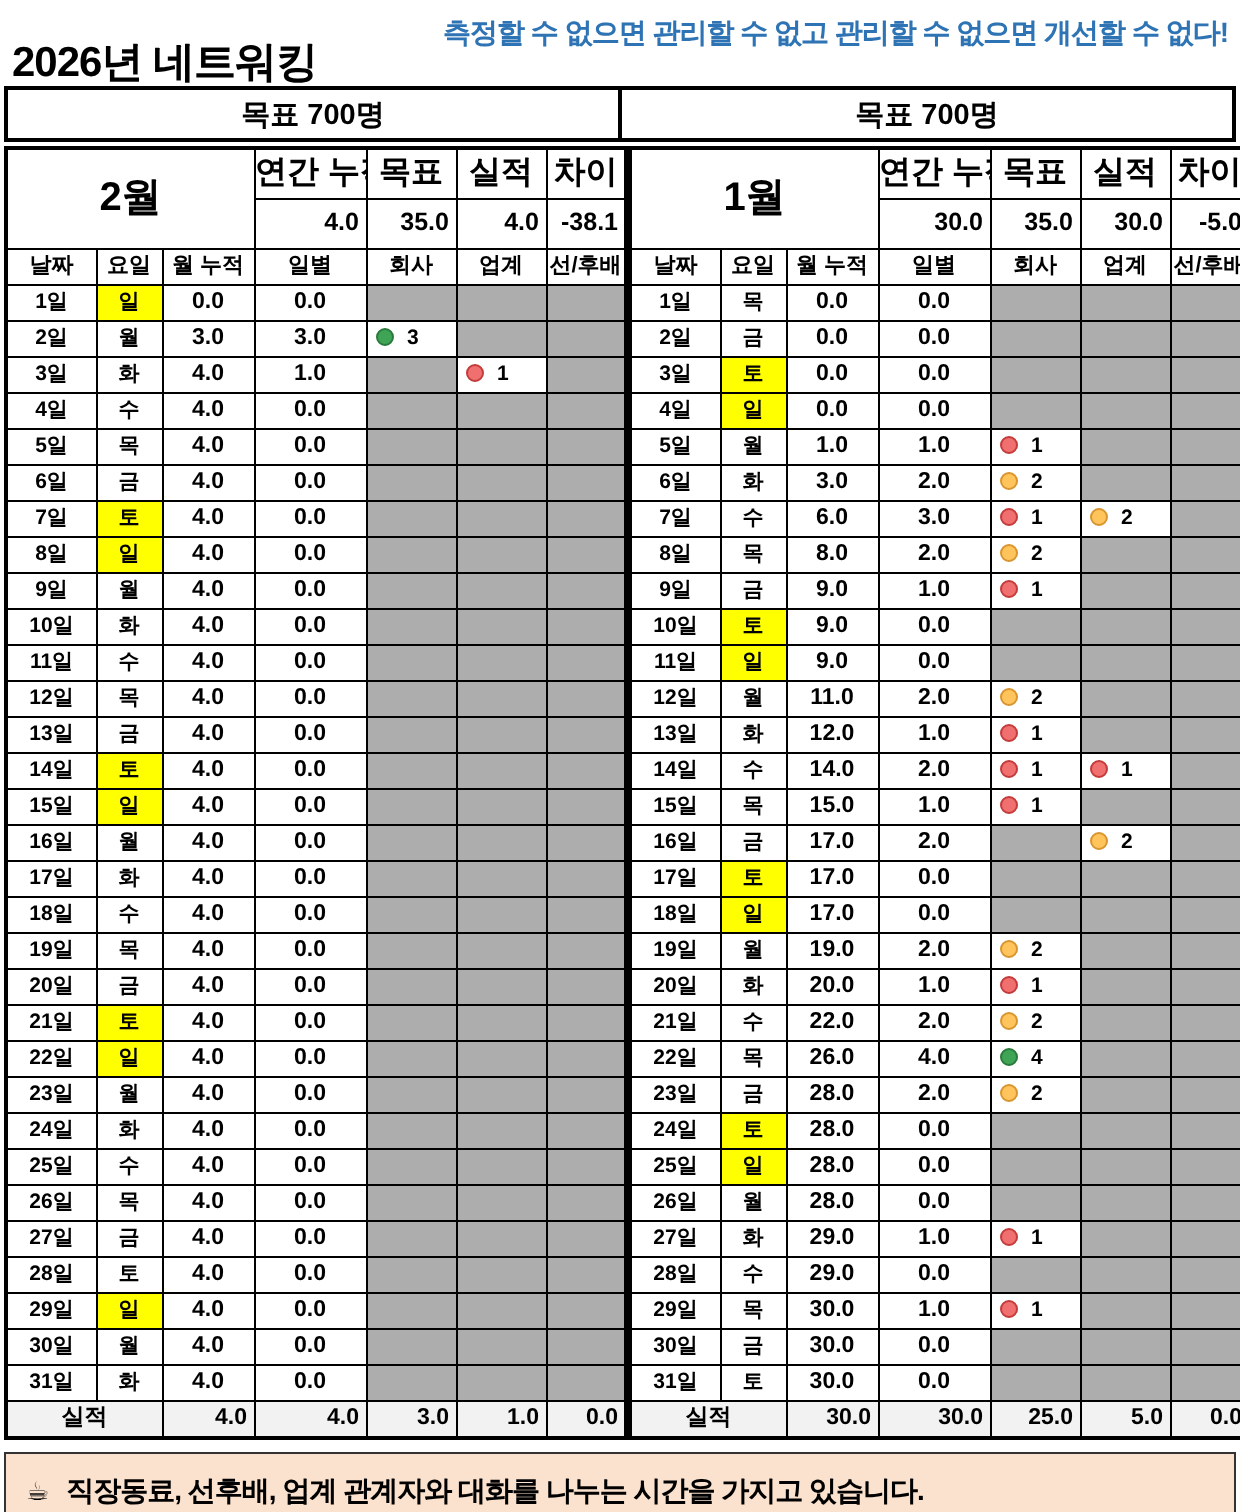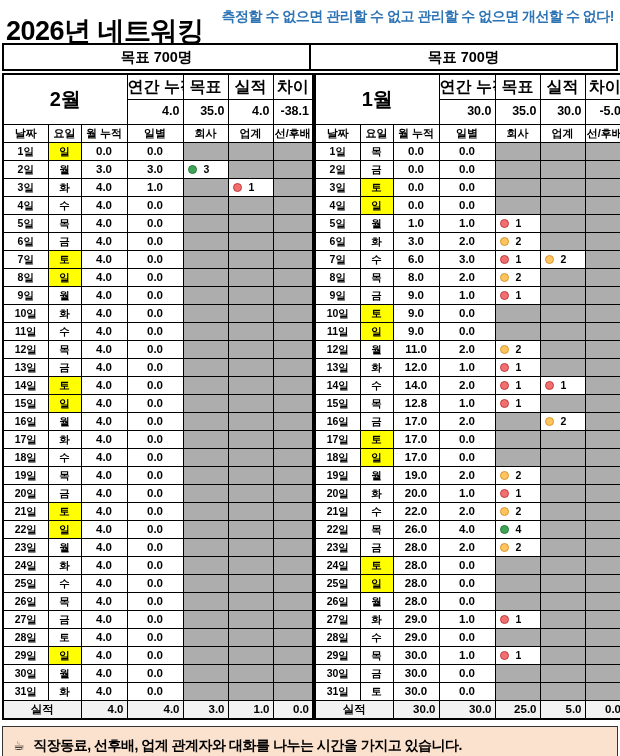--- a/index.html
+++ b/index.html
@@ -7,21 +7,21 @@
   body {
     width: 620px; height: 756px;
     font-family: "Liberation Sans", "DejaVu Sans", sans-serif;
     font-weight: bold; color:#000;
     overflow: hidden;
   }
   .page { width: 620px; padding: 3px 2px 0 2px; }
 
   
   .topbar { display:flex; align-items:center; justify-content:space-between; height:28px; padding:0 4px; }
-  .title { font-size:27px; letter-spacing:-0.5px;margin-top:28px; }
+  .title { font-size:21px; letter-spacing:-0.5px;margin-top:28px; }
   .slogan { font-size:14px; color:#2E74B5; letter-spacing:-0.5px; }
 
   
   .goal-row { display:flex; border:2px solid #000; height:28px; margin-top:12px; }
   .goal-cell { flex:1; display:flex; align-items:center; justify-content:center; border-left:2px solid #000; }
   .goal-cell:first-child { border-left:none; }
   .goal-label { font-size:14.5px; }
   .goal-value { font-size:16px; color:#FF0000; }
 
   
@@ -558,21 +558,21 @@
             <td class="weekday">수</td>
             <td class="num">14.0</td>
             <td class="num">2.0</td>
             <td class="marker"><span class="dot" style="background: rgb(240, 112, 112); border-color: rgb(196, 59, 59);"></span><span>1</span></td>
             <td class="marker"><span class="dot" style="background: rgb(240, 112, 112); border-color: rgb(196, 59, 59);"></span><span>1</span></td>
             <td class="empty"></td>
           </tr>
           <tr>
             <td class="date">15일</td>
             <td class="weekday">목</td>
-            <td class="num">12.8</td>
+            <td class="num">15.0</td>
             <td class="num">1.0</td>
             <td class="marker"><span class="dot" style="background: rgb(240, 112, 112); border-color: rgb(196, 59, 59);"></span><span>1</span></td>
             <td class="empty"></td>
             <td class="empty"></td>
           </tr>
           <tr>
             <td class="date">16일</td>
             <td class="weekday">금</td>
             <td class="num">17.0</td>
             <td class="num">2.0</td>

